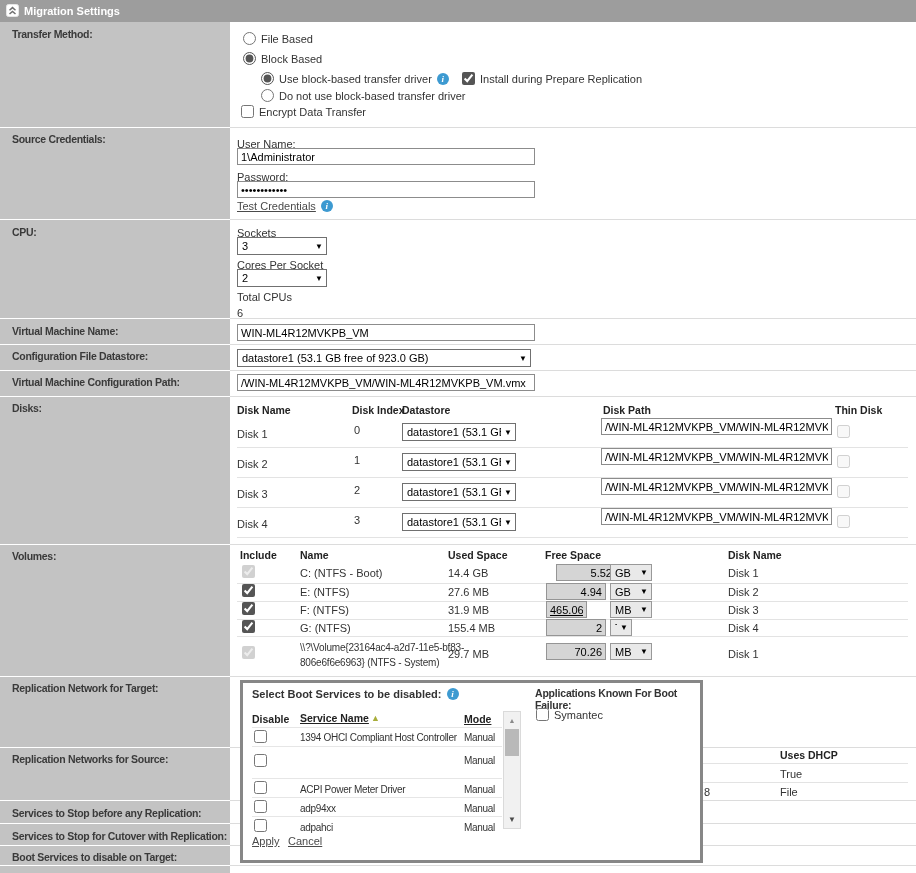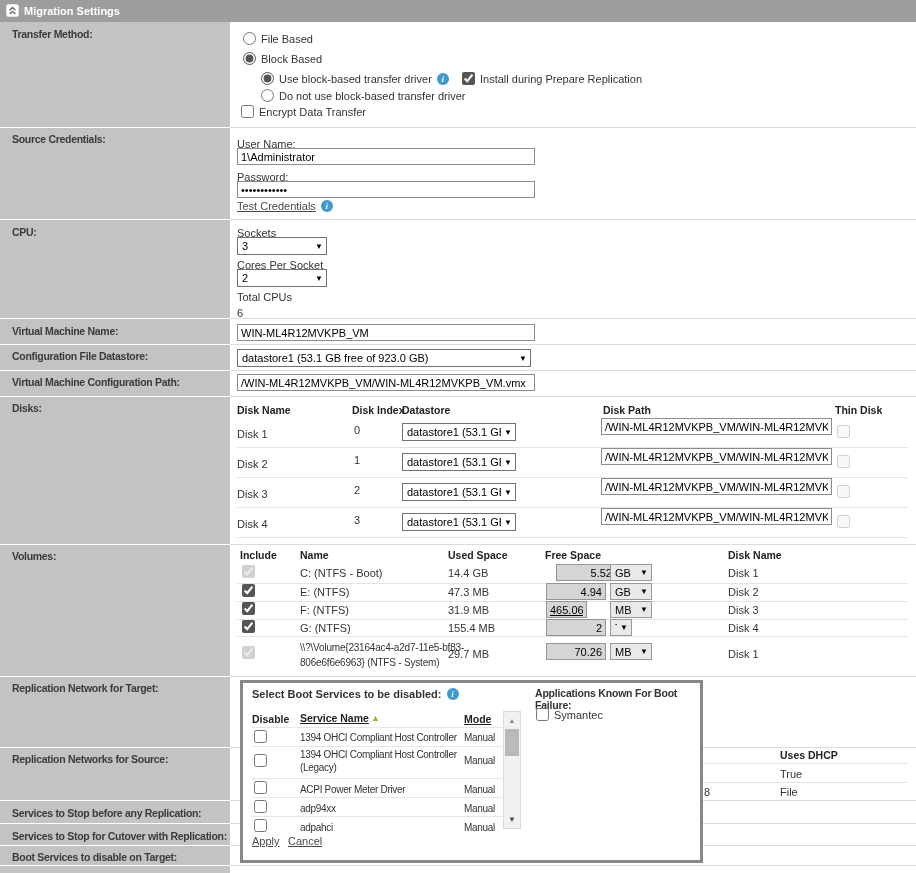--- a/index.html
+++ b/index.html
@@ -220,21 +220,21 @@
   <input class="freebox" style="left: 546px; top: 564px; width: 60px; margin-left: 10px;" value="5.52">
   <div class="sel unit" style="left:610px;top:564px;width:42px">
     <span class="txt">GB</span>
     <span class="arr">▼</span>
   </div>
   <div class="td" style="left:728px;top:567px">Disk 1</div>
   <div class="isep" style="left:237px;top:583px;width:671px"></div>
 
   <input type="checkbox" class="abs" style="left: 242px; top: 584px;" checked="">
   <div class="td" style="left:300px;top:586px">E: (NTFS)</div>
-  <div class="td" style="left:448px;top:586px">47.3 MB</div>
+  <div class="td" style="left:448px;top:586px">27.6 MB</div>
   <input class="freebox" style="left: 546px; top: 583px; width: 60px;" value="4.94">
   <div class="sel unit" style="left:610px;top:583px;width:42px">
     <span class="txt">GB</span>
     <span class="arr">▼</span>
   </div>
   <div class="td" style="left:728px;top:586px">Disk 2</div>
   <div class="isep" style="left:237px;top:601px;width:671px"></div>
 
   <input type="checkbox" class="abs" style="left: 242px; top: 602px;" checked="">
   <div class="td" style="left:300px;top:604px">F: (NTFS)</div>
@@ -293,21 +293,20 @@
     </div>
     <div class="th lnk" style="left:221px;top:30px">Mode</div>
     <div class="psep" style="top:44px"></div>
 
     <input type="checkbox" class="abs" style="left: 11px; top: 47px;">
     <div class="td svcname" style="left:57px;top:48px;width:164px">1394 OHCI Compliant Host Controller</div>
     <div class="td svcname" style="left:221px;top:48px">Manual</div>
     <div class="psep" style="top:63px"></div>
 
     <input type="checkbox" class="abs" style="left: 11px; top: 71px;">
-    <div class="td svcname" style="left:57px;top:65px;width:164px;white-space:normal">1394 OHCI Compliant Host Controller (Legacy)</div>
     <div class="td svcname" style="left:221px;top:71px">Manual</div>
     <div class="psep" style="top:95px"></div>
 
     <input type="checkbox" class="abs" style="left: 11px; top: 98px;">
     <div class="td svcname" style="left:57px;top:100px;width:164px">ACPI Power Meter Driver</div>
     <div class="td svcname" style="left:221px;top:100px">Manual</div>
     <div class="psep" style="top:114px"></div>
 
     <input type="checkbox" class="abs" style="left: 11px; top: 117px;">
     <div class="td svcname" style="left:57px;top:119px;width:164px">adp94xx</div>

